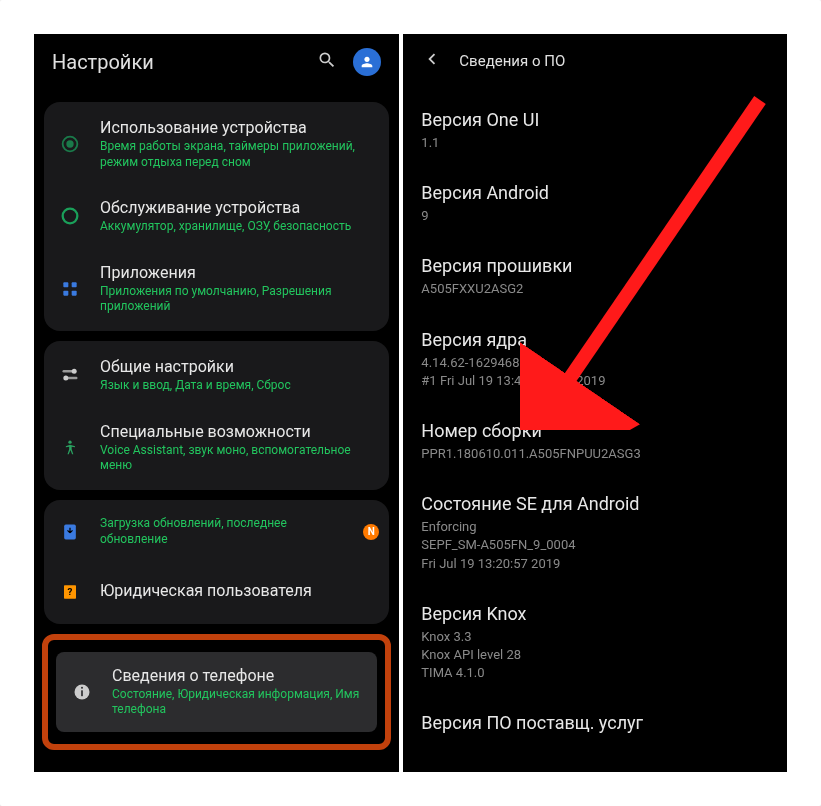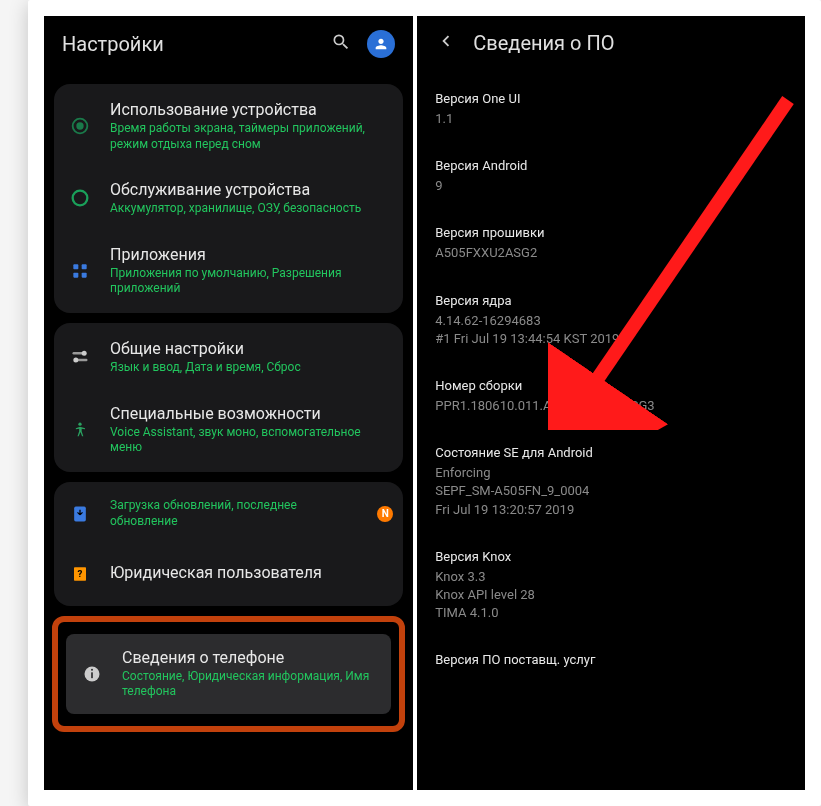--- a/index.html
+++ b/index.html
@@ -6,29 +6,28 @@
     body {
       background: #f5f5f5;
       font-family: -apple-system, BlinkMacSystemFont, 'Segoe UI', Roboto, sans-serif;
       display: flex;
       align-items: center;
       justify-content: center;
       min-height: 100vh;
     }
     .frame {
       background: #fff;
-      padding: 16px;
+      padding: 34px;
       box-shadow: 0 4px 20px rgba(0,0,0,0.2);
       border-radius: 2px;
       width: 821px;
       height: 806px;
       display: flex;
       gap: 4px;
       position: relative;
-      margin-left: 28px;
     }
     .screen {
       background: #000;
       flex: 1;
       display: flex;
       flex-direction: column;
       overflow: hidden;
     }
     .screen-left { flex: 1; }
     .screen-right { flex: 1.05; }
@@ -39,21 +38,21 @@
       padding: 14px 18px;
       gap: 16px;
     }
     .header-left .title {
       color: #e0e0e0;
       font-size: 20px;
       flex: 1;
     }
     .header-right .title {
       color: #e0e0e0;
-      font-size: 20px;
+      font-size: 15px;
     }
     .search-icon svg, .back-icon svg { fill: #ccc; }
     .back-icon { cursor: pointer; }
     .avatar {
       width: 28px;
       height: 28px;
       border-radius: 50%;
       background: #2a6fd6;
       display: flex;
       align-items: center;
@@ -123,21 +122,21 @@
     
     .info-list {
       padding: 6px 18px;
       overflow: hidden;
     }
     .info-item {
       padding: 15px 0;
     }
     .info-title {
       color: #e8e8e8;
-      font-size: 13px;
+      font-size: 18px;
       margin-bottom: 4px;
     }
     .info-value {
       color: #8a8a8a;
       font-size: 13px;
       line-height: 1.4;
       white-space: pre-line;
     }
     
     .arrow-overlay {

